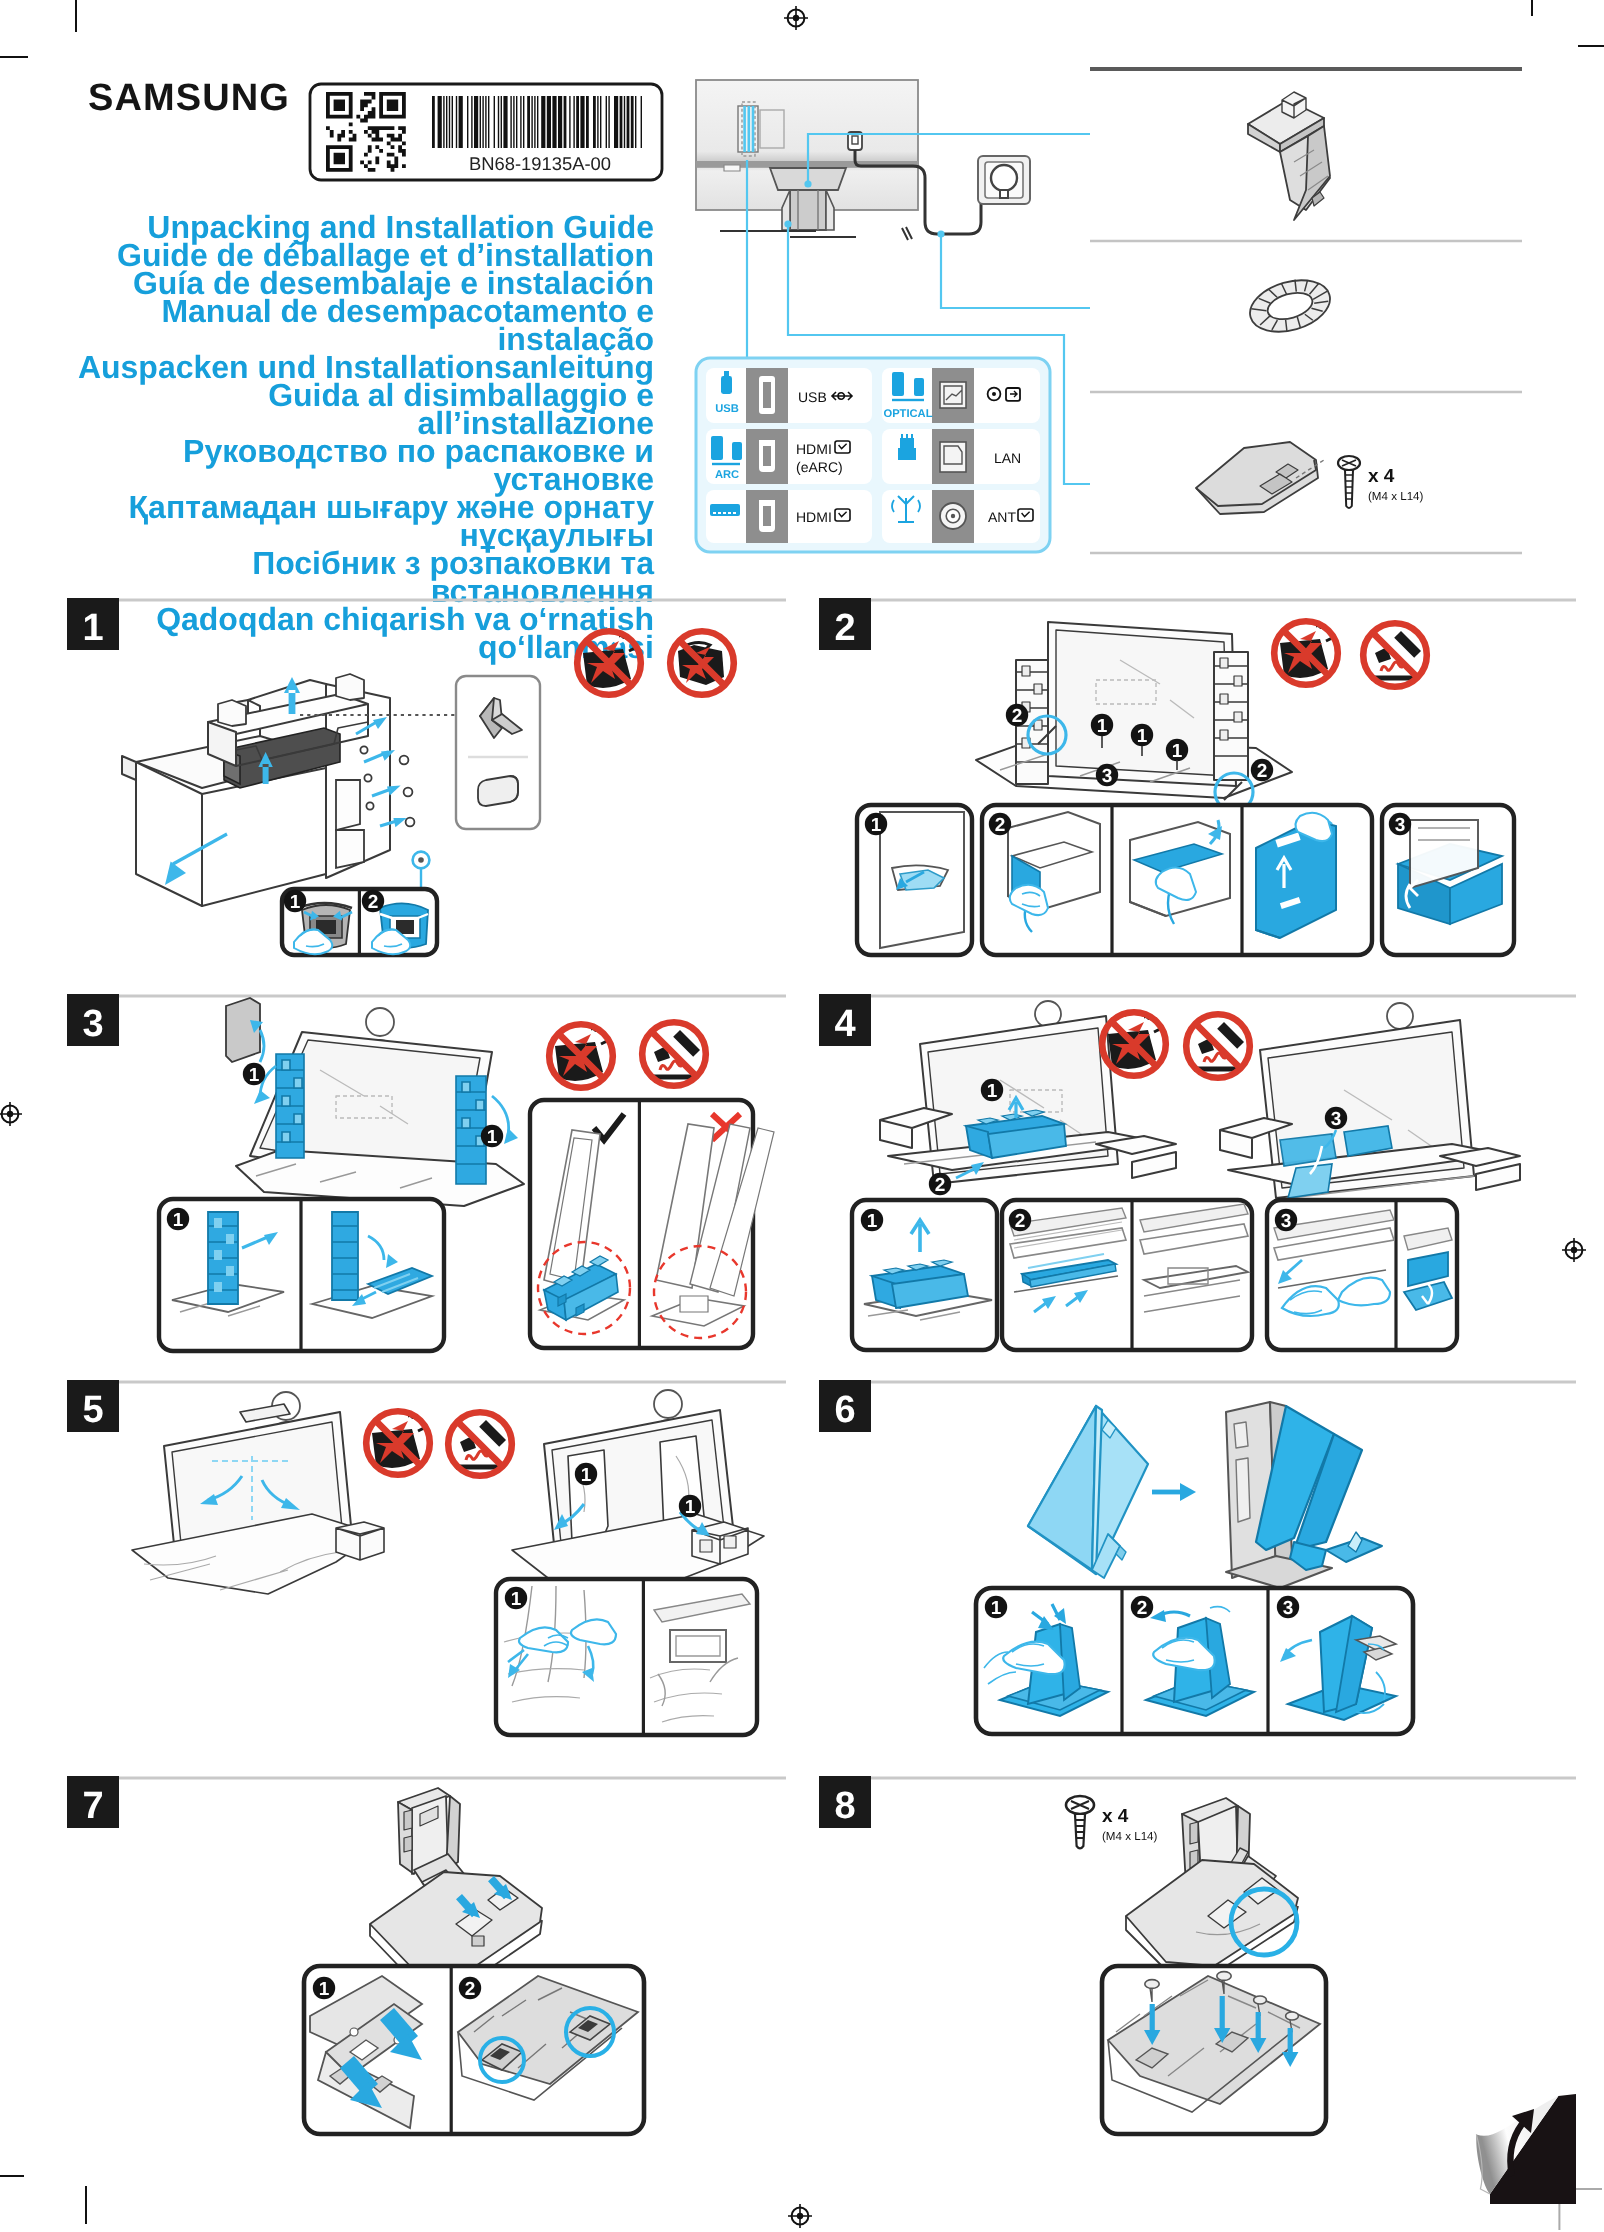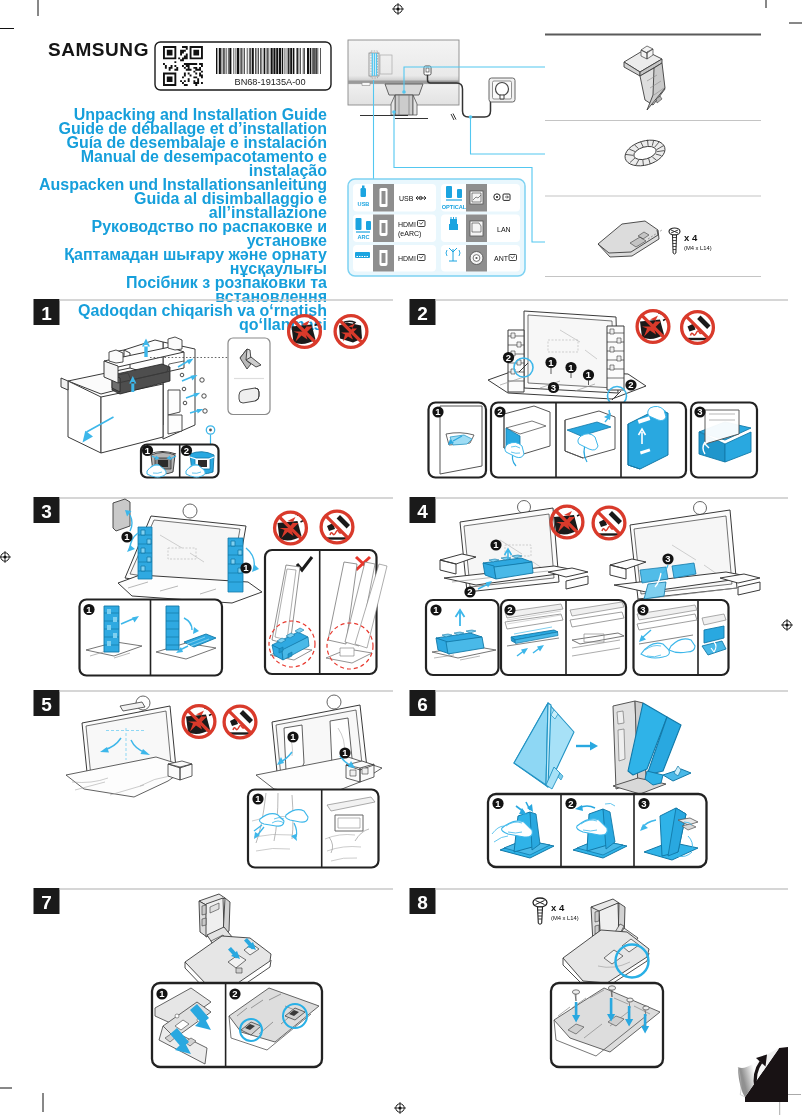--- a/index.html
+++ b/index.html
@@ -7,21 +7,21 @@
         font-family:"Liberation Sans",sans-serif;}
   .abs{position:absolute;}
   .blue-text{color:#169fdb;font-weight:bold;font-size:16px;line-height:14.05px;
              text-align:right;letter-spacing:0px;}
   svg{display:block;}
 </style>
 </head>
 <body>
 <div id="page">
 
-<div class="abs" style="left:48px;top:38.5px;width:110px;height:18px;font-weight:bold;font-size:19px;letter-spacing:0.55px;color:#151515;">SAMSUNG</div>
+<div class="abs" style="left:35px;top:38.5px;width:110px;height:18px;font-weight:bold;font-size:19px;letter-spacing:0.55px;color:#151515;text-align:right;">SAMSUNG</div>
 
 <svg class="abs" style="left:154px;top:41px;" width="178" height="50" viewBox="0 0 178 50">
   <rect x="1" y="1" width="176" height="48" rx="5.5" fill="#fff" stroke="#1a1a1a" stroke-width="1.4"></rect>
   <g id="qr">
         <path fill="#111" d="M9.00 5.00h13.30v1.90h-13.30zM28.00 5.00h5.70v1.90h-5.70zM35.60 5.00h13.30v1.90h-13.30zM9.00 6.90h1.90v1.90h-1.90zM20.40 6.90h1.90v1.90h-1.90zM31.80 6.90h1.90v1.90h-1.90zM35.60 6.90h1.90v1.90h-1.90zM47.00 6.90h1.90v1.90h-1.90zM9.00 8.80h1.90v1.90h-1.90zM12.80 8.80h5.70v1.90h-5.70zM20.40 8.80h1.90v1.90h-1.90zM26.10 8.80h5.70v1.90h-5.70zM35.60 8.80h1.90v1.90h-1.90zM39.40 8.80h5.70v1.90h-5.70zM47.00 8.80h1.90v1.90h-1.90zM9.00 10.70h1.90v1.90h-1.90zM12.80 10.70h5.70v1.90h-5.70zM20.40 10.70h1.90v1.90h-1.90zM26.10 10.70h3.80v1.90h-3.80zM35.60 10.70h1.90v1.90h-1.90zM39.40 10.70h5.70v1.90h-5.70zM47.00 10.70h1.90v1.90h-1.90zM9.00 12.60h1.90v1.90h-1.90zM12.80 12.60h5.70v1.90h-5.70zM20.40 12.60h1.90v1.90h-1.90zM26.10 12.60h1.90v1.90h-1.90zM31.80 12.60h1.90v1.90h-1.90zM35.60 12.60h1.90v1.90h-1.90zM39.40 12.60h5.70v1.90h-5.70zM47.00 12.60h1.90v1.90h-1.90zM9.00 14.50h1.90v1.90h-1.90zM20.40 14.50h1.90v1.90h-1.90zM29.90 14.50h3.80v1.90h-3.80zM35.60 14.50h1.90v1.90h-1.90zM47.00 14.50h1.90v1.90h-1.90zM9.00 16.40h13.30v1.90h-13.30zM24.20 16.40h1.90v1.90h-1.90zM28.00 16.40h5.70v1.90h-5.70zM35.60 16.40h13.30v1.90h-13.30zM26.10 18.30h3.80v1.90h-3.80zM20.40 20.20h1.90v1.90h-1.90zM9.00 22.10h1.90v1.90h-1.90zM29.90 22.10h13.30v1.90h-13.30zM45.10 22.10h3.80v1.90h-3.80zM10.90 24.00h1.90v1.90h-1.90zM16.60 24.00h1.90v1.90h-1.90zM20.40 24.00h1.90v1.90h-1.90zM28.00 24.00h1.90v1.90h-1.90zM31.80 24.00h3.80v1.90h-3.80zM47.00 24.00h1.90v1.90h-1.90zM10.90 25.90h1.90v1.90h-1.90zM14.70 25.90h3.80v1.90h-3.80zM22.30 25.90h1.90v1.90h-1.90zM29.90 25.90h1.90v1.90h-1.90zM33.70 25.90h1.90v1.90h-1.90zM39.40 25.90h3.80v1.90h-3.80zM45.10 25.90h1.90v1.90h-1.90zM14.70 27.80h1.90v1.90h-1.90zM20.40 27.80h3.80v1.90h-3.80zM31.80 27.80h5.70v1.90h-5.70zM41.30 27.80h5.70v1.90h-5.70zM39.40 29.70h1.90v1.90h-1.90zM47.00 29.70h1.90v1.90h-1.90zM9.00 31.60h13.30v1.90h-13.30zM29.90 31.60h1.90v1.90h-1.90zM33.70 31.60h1.90v1.90h-1.90zM41.30 31.60h1.90v1.90h-1.90zM45.10 31.60h1.90v1.90h-1.90zM9.00 33.50h1.90v1.90h-1.90zM20.40 33.50h1.90v1.90h-1.90zM29.90 33.50h1.90v1.90h-1.90zM35.60 33.50h1.90v1.90h-1.90zM45.10 33.50h3.80v1.90h-3.80zM9.00 35.40h1.90v1.90h-1.90zM12.80 35.40h5.70v1.90h-5.70zM20.40 35.40h1.90v1.90h-1.90zM28.00 35.40h1.90v1.90h-1.90zM39.40 35.40h3.80v1.90h-3.80zM47.00 35.40h1.90v1.90h-1.90zM9.00 37.30h1.90v1.90h-1.90zM12.80 37.30h5.70v1.90h-5.70zM20.40 37.30h1.90v1.90h-1.90zM33.70 37.30h1.90v1.90h-1.90zM43.20 37.30h1.90v1.90h-1.90zM9.00 39.20h1.90v1.90h-1.90zM12.80 39.20h5.70v1.90h-5.70zM20.40 39.20h1.90v1.90h-1.90zM26.10 39.20h1.90v1.90h-1.90zM29.90 39.20h1.90v1.90h-1.90zM33.70 39.20h1.90v1.90h-1.90zM39.40 39.20h1.90v1.90h-1.90zM43.20 39.20h1.90v1.90h-1.90zM9.00 41.10h1.90v1.90h-1.90zM20.40 41.10h1.90v1.90h-1.90zM28.00 41.10h1.90v1.90h-1.90zM39.40 41.10h5.70v1.90h-5.70zM47.00 41.10h1.90v1.90h-1.90zM9.00 43.00h13.30v1.90h-13.30zM29.90 43.00h3.80v1.90h-3.80zM41.30 43.00h1.90v1.90h-1.90z"></path>
       </g>
   <g id="barcode">
         <path fill="#111" d="M62.00 7h1.40v26h-1.40zM64.80 7h2.10v26h-2.10zM67.60 7h0.70v26h-0.70zM69.00 7h0.70v26h-0.70zM70.40 7h0.70v26h-0.70zM71.80 7h0.70v26h-0.70zM73.90 7h0.70v26h-0.70zM75.30 7h2.10v26h-2.10zM79.50 7h0.70v26h-0.70zM81.60 7h0.70v26h-0.70zM83.00 7h2.10v26h-2.10zM85.80 7h0.70v26h-0.70zM87.20 7h0.70v26h-0.70zM88.60 7h0.70v26h-0.70zM90.00 7h0.70v26h-0.70zM92.80 7h0.70v26h-0.70zM94.90 7h0.70v26h-0.70zM96.30 7h0.70v26h-0.70zM97.70 7h2.10v26h-2.10zM101.20 7h0.70v26h-0.70zM102.60 7h0.70v26h-0.70zM104.00 7h0.70v26h-0.70zM106.10 7h0.70v26h-0.70zM107.50 7h0.70v26h-0.70zM109.60 7h1.40v26h-1.40zM111.70 7h0.70v26h-0.70zM113.10 7h0.70v26h-0.70zM114.50 7h0.70v26h-0.70zM116.60 7h2.10v26h-2.10zM119.40 7h2.10v26h-2.10zM122.20 7h2.10v26h-2.10zM125.00 7h2.10v26h-2.10zM127.80 7h1.40v26h-1.40zM130.60 7h0.70v26h-0.70zM132.70 7h0.70v26h-0.70zM134.10 7h1.40v26h-1.40zM136.20 7h2.10v26h-2.10zM139.00 7h1.40v26h-1.40zM142.50 7h1.40v26h-1.40zM144.60 7h0.70v26h-0.70zM146.00 7h0.70v26h-0.70zM148.80 7h0.70v26h-0.70zM150.20 7h0.70v26h-0.70zM153.00 7h2.10v26h-2.10zM155.80 7h1.40v26h-1.40zM157.90 7h0.70v26h-0.70zM159.30 7h1.40v26h-1.40zM161.40 7h1.40v26h-1.40zM163.50 7h0.70v26h-0.70zM166.30 7h0.70v26h-0.70z"></path>
       </g>
   <text x="116" y="44" font-size="9.2" fill="#222" text-anchor="middle" font-family="Liberation Sans">BN68-19135A-00</text>

